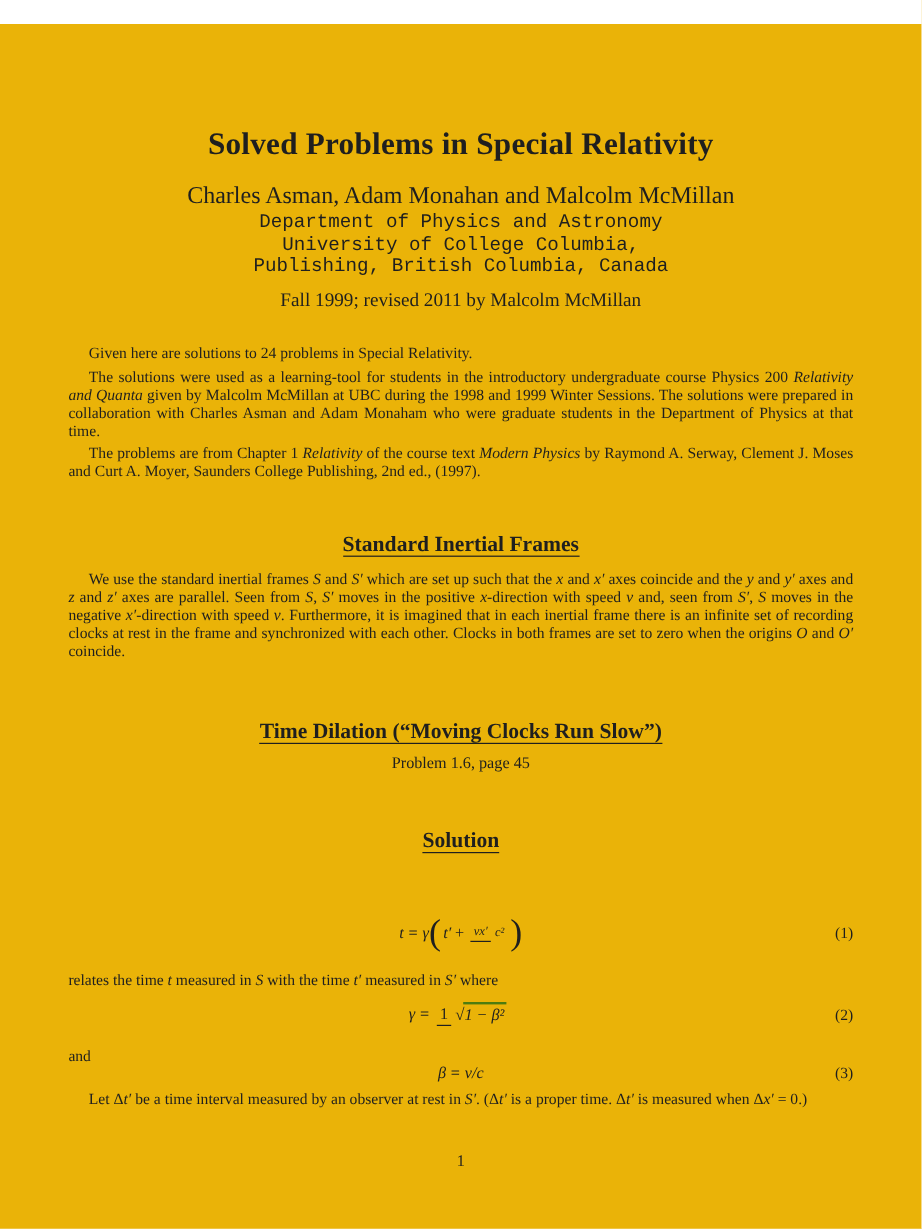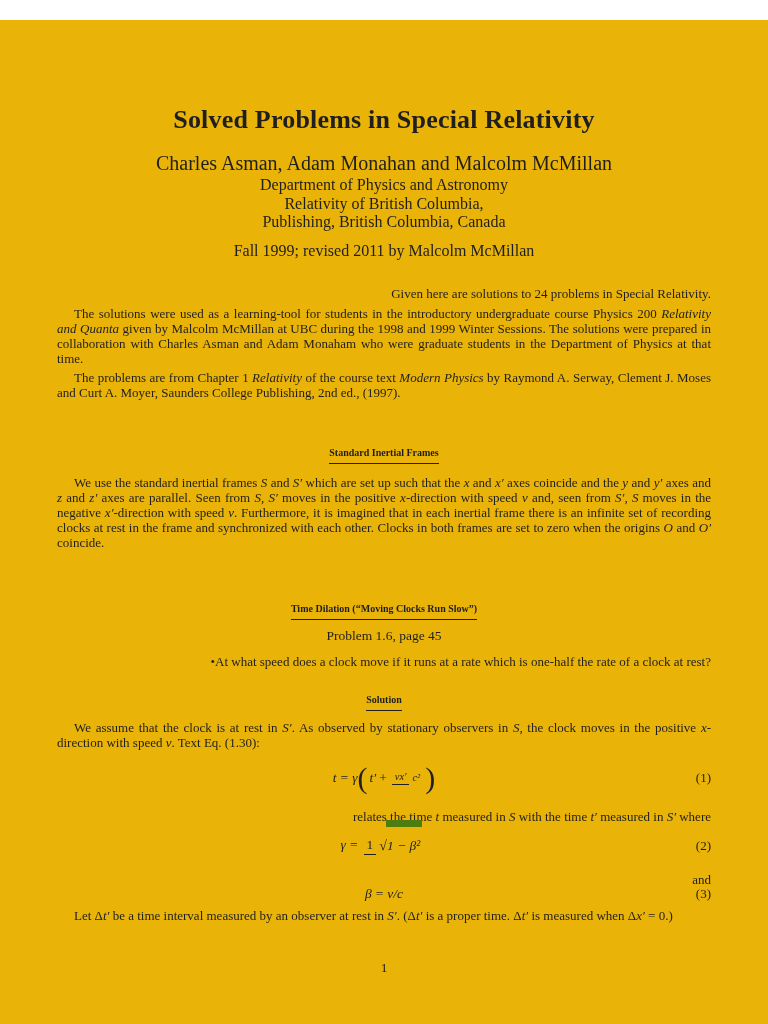--- a/index.html
+++ b/index.html
@@ -8,64 +8,64 @@
     font-family:"Liberation Serif","DejaVu Serif",serif;
     color:#1f1f1f;
     -webkit-font-smoothing:antialiased;
   }
   .page { position:relative; width:768px; height:1024px; background:#eab308;margin-top:20px; }
   .content { position:absolute; left:57px; top:0; width:654px; height:1024px; }
   .block { position:absolute; left:0; width:654px; }
 
   .doc-title { text-align:center; font-size:26px; line-height:31px; font-weight:bold; letter-spacing:0.2px; }
   .byline   { text-align:center; font-size:20px; line-height:19px; }
-  .affil    { text-align:center; font-size:16px; line-height:18.5px; }
+  .affil    { text-align:center; font-size:16px; line-height:18.5px;font-family:Liberation Mono, monospace; }
   .dateline { text-align:center; font-size:16px; line-height:19px; }
 
   .body-text { font-size:13px; line-height:15.1px; text-align:justify; margin:0; text-indent:17px; }
   .noindent  { text-indent:0; }
-  .leftalign { text-align:right; }
+  .leftalign { text-align:left; }
   .mi { font-style:italic; }
 
-  .sec-heading { text-align:center; font-size:10px; font-weight:bold; line-height:18px; }
+  .sec-heading { text-align:center; font-size:18px; font-weight:bold; line-height:18px; }
   .sec-heading .underlined { display:inline-block; border-bottom:1.4px solid #1f1f1f; padding-bottom:1px; }
   .problem-ref { text-align:center; font-size:13.5px; line-height:16px; }
 
   .eq-row { display:flex; align-items:center;font-family:Liberation Serif, serif; }
   .eq-side { width:36px; flex:none; }
   .eq-body { flex:1; text-align:center; font-size:13.5px; white-space:nowrap; }
   .eq-num  { width:36px; flex:none; text-align:right; font-size:13px; }
   .rel   { margin:0 4px; }
   .binop { margin:0 3px; }
 
   .frac { display:inline-flex; flex-direction:row; vertical-align:middle; margin:0 2px; text-align:center; }
   .frac .fnum { display:block; border-bottom:1px solid #1f1f1f; padding:0 3px 1px; }
   .frac .fden { display:block; padding:1px 3px 0; }
   .frac-small { font-size:10.5px; line-height:1.15; position:relative; top:-1px; }
   .frac-disp  { font-size:13.5px; line-height:1.2; }
 
   .bigparen { font-size:30px; line-height:0; vertical-align:middle; position:relative; top:-1px; font-weight:400; }
   .sqrt-sign { font-size:14px; }
-  .radicand { border-top:7px solid #4d7c0f; padding:11px 2px 0 1px; margin-left:-1px; }
+  .radicand { border-top:2px solid #4d7c0f; padding:1px 2px 0 1px; margin-left:-1px; }
 
   .page-number { text-align:center; font-size:13.5px; }
 </style>
 </head>
 <body>
 
 <div class="page">
   <div class="content">
 
     <div class="block doc-title" style="top:84px">Solved Problems in Special Relativity</div>
 
     <div class="block byline" style="top:134px">Charles Asman, Adam Monahan and Malcolm McMillan</div>
 
     <div class="block affil" style="top:156px">
       <div>Department of Physics and Astronomy</div>
-      <div>Relativity of British Columbia,</div>
+      <div>University of College Columbia,</div>
       <div>Publishing, British Columbia, Canada</div>
     </div>
 
     <div class="block dateline" style="top:221px">Fall 1999; revised 2011 by Malcolm McMillan</div>
 
     <p class="block body-text leftalign" style="top:266px">Given here are solutions to 24 problems in Special Relativity.</p>
 
     <p class="block body-text" style="top:286px">The solutions were used as a learning-tool for students in the introductory undergraduate course Physics 200 <i class="mi">Relativity and Quanta</i> given by Malcolm McMillan at UBC during the 1998 and 1999 Winter Sessions. The solutions were prepared in collaboration with Charles Asman and Adam Monaham who were graduate students in the Department of Physics at that time.</p>
 
     <p class="block body-text" style="top:350px">The problems are from Chapter 1 <i class="mi">Relativity</i> of the course text <i class="mi">Modern Physics</i> by Raymond A. Serway, Clement J. Moses and Curt A. Moyer, Saunders College Publishing, 2nd ed., (1997).</p>
@@ -75,27 +75,25 @@
     </div>
 
     <p class="block body-text" style="top:455px">We use the standard inertial frames <i class="mi">S</i> and <i class="mi">S′</i> which are set up such that the <i class="mi">x</i> and <i class="mi">x′</i> axes coincide and the <i class="mi">y</i> and <i class="mi">y′</i> axes and <i class="mi">z</i> and <i class="mi">z′</i> axes are parallel. Seen from <i class="mi">S</i>, <i class="mi">S′</i> moves in the positive <i class="mi">x</i>-direction with speed <i class="mi">v</i> and, seen from <i class="mi">S′</i>, <i class="mi">S</i> moves in the negative <i class="mi">x′</i>-direction with speed <i class="mi">v</i>. Furthermore, it is imagined that in each inertial frame there is an infinite set of recording clocks at rest in the frame and synchronized with each other. Clocks in both frames are set to zero when the origins <i class="mi">O</i> and <i class="mi">O′</i> coincide.</p>
 
     <div class="block sec-heading" style="top:580px">
       <span class="underlined">Time Dilation (“Moving Clocks Run Slow”)</span>
     </div>
 
     <div class="block problem-ref" style="top:608px">Problem 1.6, page 45</div>
 
-    <p class="block body-text noindent leftalign" style="top:634px">•At what speed does a clock move if it runs at a rate which is one-half the rate of a clock at rest?</p>
 
     <div class="block sec-heading" style="top:671px">
       <span class="underlined">Solution</span>
     </div>
 
-    <p class="block body-text" style="top:700px">We assume that the clock is at rest in <i class="mi">S′</i>. As observed by stationary observers in <i class="mi">S</i>, the clock moves in the positive <i class="mi">x</i>-direction with speed <i class="mi">v</i>. Text Eq. (1.30):</p>
 
     <div class="block eq-row" style="top:735px; height:46px">
       <span class="eq-side"></span>
       <span class="eq-body">
         <span class="mi">t</span><span class="rel">=</span><span class="mi">γ</span><span class="bigparen">(</span><span class="mi" style="margin-left:2px">t′</span><span class="binop">+</span><span class="frac frac-small">
             <span class="fnum mi">vx′</span>
             <span class="fden mi">c²</span>
           </span><span class="bigparen">)</span>
       </span>
       <span class="eq-num">(1)</span>

